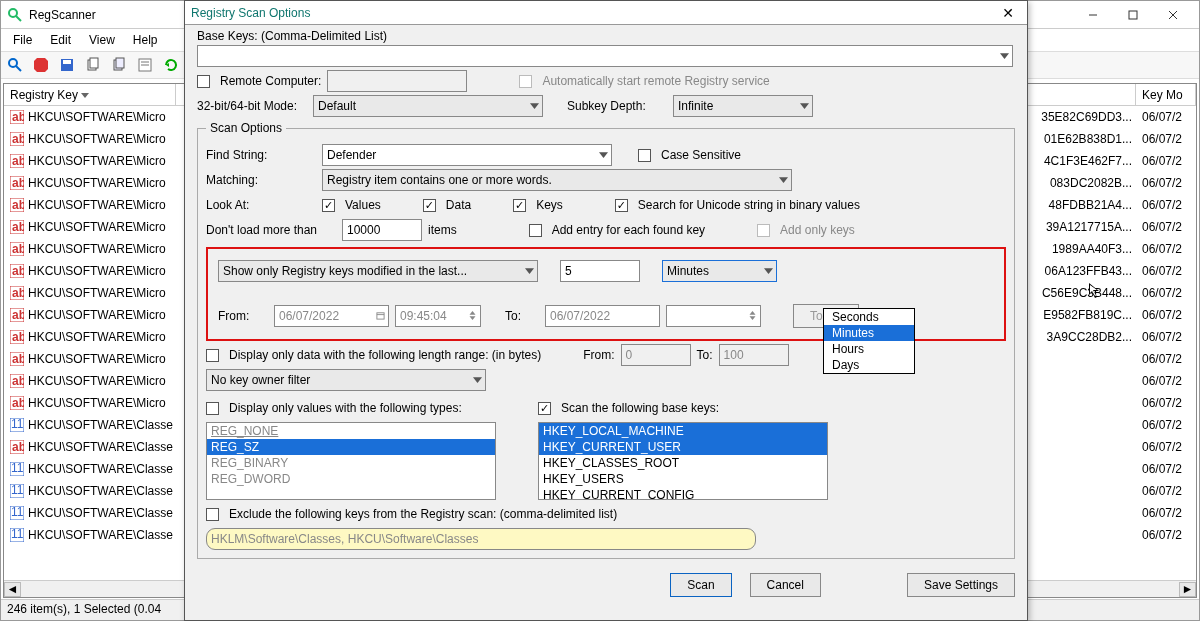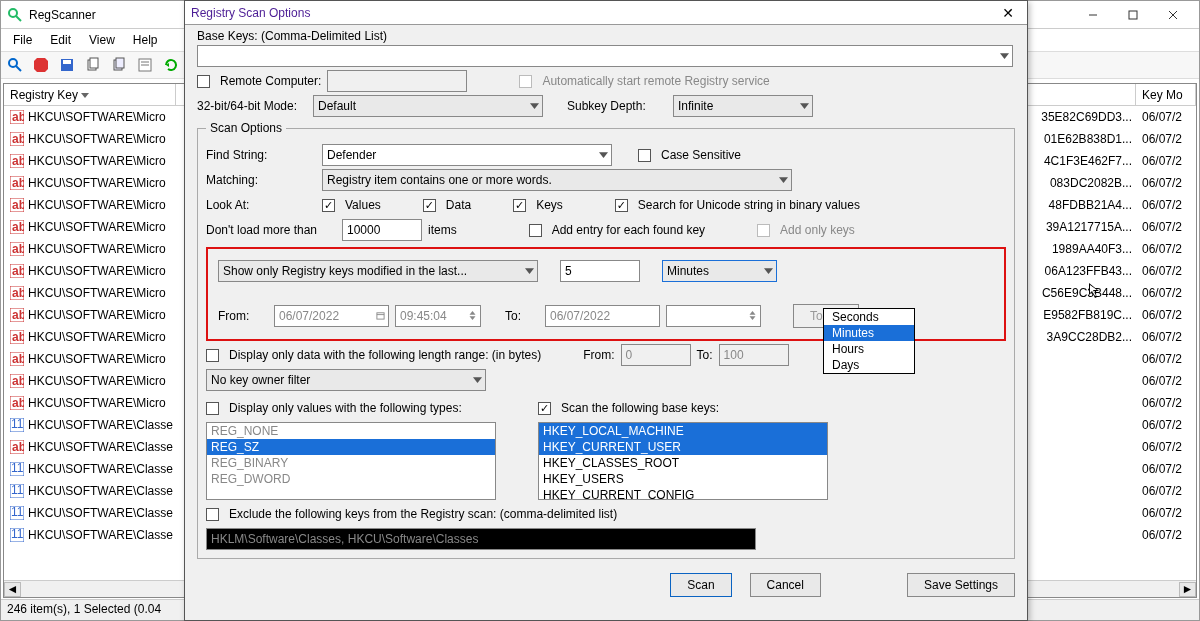--- a/index.html
+++ b/index.html
@@ -393,21 +393,21 @@
     </div>
   </div>
 
   <div class="statusbar">
     <span>246 item(s), 1 Selected  (0.04</span>
   </div>
 </div>
 
 <div class="dialog">
   <div class="dlgtitle">
-    <span style="color:#4c1d95">Registry Scan Options</span>
+    <span style="color:#0f766e">Registry Scan Options</span>
     <span class="spacer"></span>
     <span class="x">✕</span>
   </div>
   <div class="dlgbody">
     <div>Base Keys:   (Comma-Delimited List)</div>
     <div class="combo white" style="width:816px;margin-top:2px">
       <span></span>
       <span class="arrow smallArrow"><svg viewBox="0 0 8 8">
             <polygon points="0,2 8,2 4,7" fill="#555"></polygon>
           </svg></span>
@@ -564,21 +564,21 @@
         </div>
       </div>
 
       <div class="frow" style="align-items:flex-start">
         <div style="width:310px">
           <div class="frow">
             <span class="chk"></span>
             <span>Display only values with the following types:</span>
           </div>
           <div class="listbox disabled" id="typesbox">
-              <div class="li" style="color: rgb(136, 136, 136);">REG_NONE</div>
+              <div class="li" style="color: rgb(136, 136, 136); text-decoration: underline;">REG_NONE</div>
               <div class="li sel">REG_SZ</div>
               <div class="li" style="color: rgb(136, 136, 136);">REG_BINARY</div>
               <div class="li" style="color: rgb(136, 136, 136);">REG_DWORD</div>
             </div>
         </div>
         <div style="width:10px"></div>
         <div>
           <div class="frow">
             <span class="chk checked"></span>
             <span>Scan the following base keys:</span>
@@ -590,21 +590,21 @@
               <div class="li">HKEY_USERS</div>
               <div class="li">HKEY_CURRENT_CONFIG</div>
             </div>
         </div>
       </div>
 
       <div class="frow">
         <span class="chk"></span>
         <span>Exclude the following keys from the Registry scan: (comma-delimited list)</span>
       </div>
-      <input class="txt disabled" style="width: 550px; background: #000000; color: rgb(136, 136, 136);" value="HKLM\Software\Classes, HKCU\Software\Classes">
+      <input class="txt disabled" style="width: 550px; background: #fef9c3; color: rgb(136, 136, 136); border-radius: 9px;" value="HKLM\Software\Classes, HKCU\Software\Classes">
     </fieldset>
 
     <div class="frow" style="justify-content:flex-end;margin-top:14px;gap:18px">
       <span style="flex:1"></span>
       <div class="btn primary">
           <span>Scan</span>
         </div>
       <div class="btn">
           <span>Cancel</span>
         </div>

